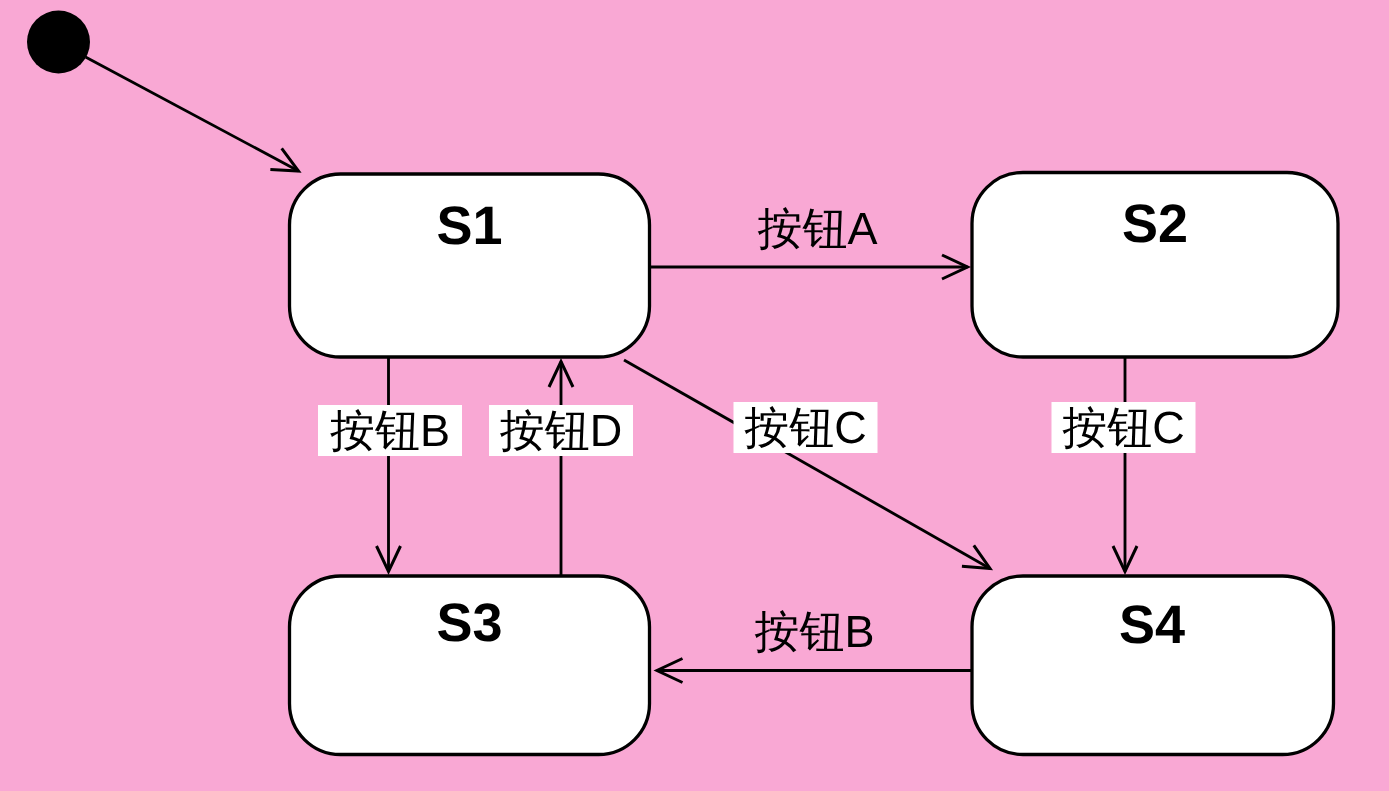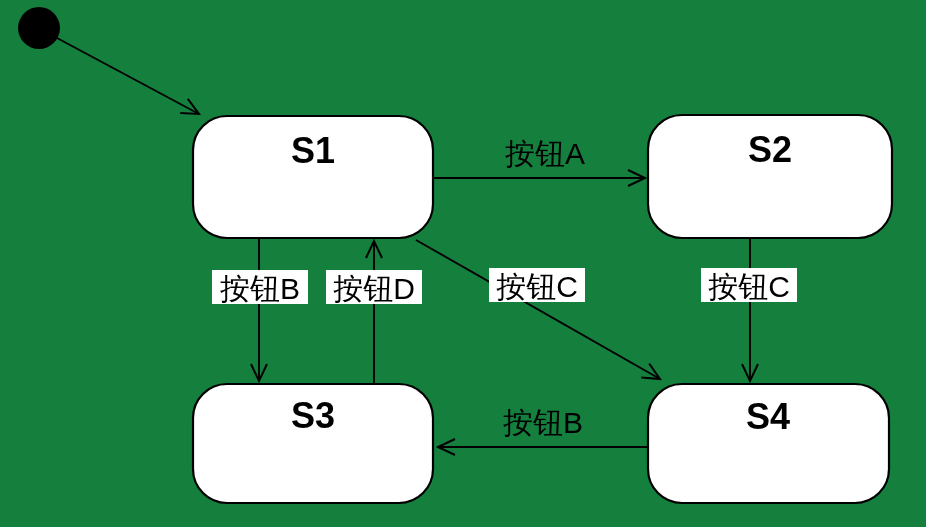--- a/index.html
+++ b/index.html
@@ -4,21 +4,21 @@
 <style>
   html, body {
     margin: 0;
     padding: 0;
     background: #ffffff;
   }
   .canvas {
     position: relative;
     width: 926px;
     height: 527px;
-    background: #15803d;
+    background: #f9a8d4;
     overflow: hidden;
   }
   svg { display: block; }
   .state-shape {
     fill: #ffffff;
     stroke: #000000;
     stroke-width: 2.2;
   }
   .edge {
     stroke: #000000;

